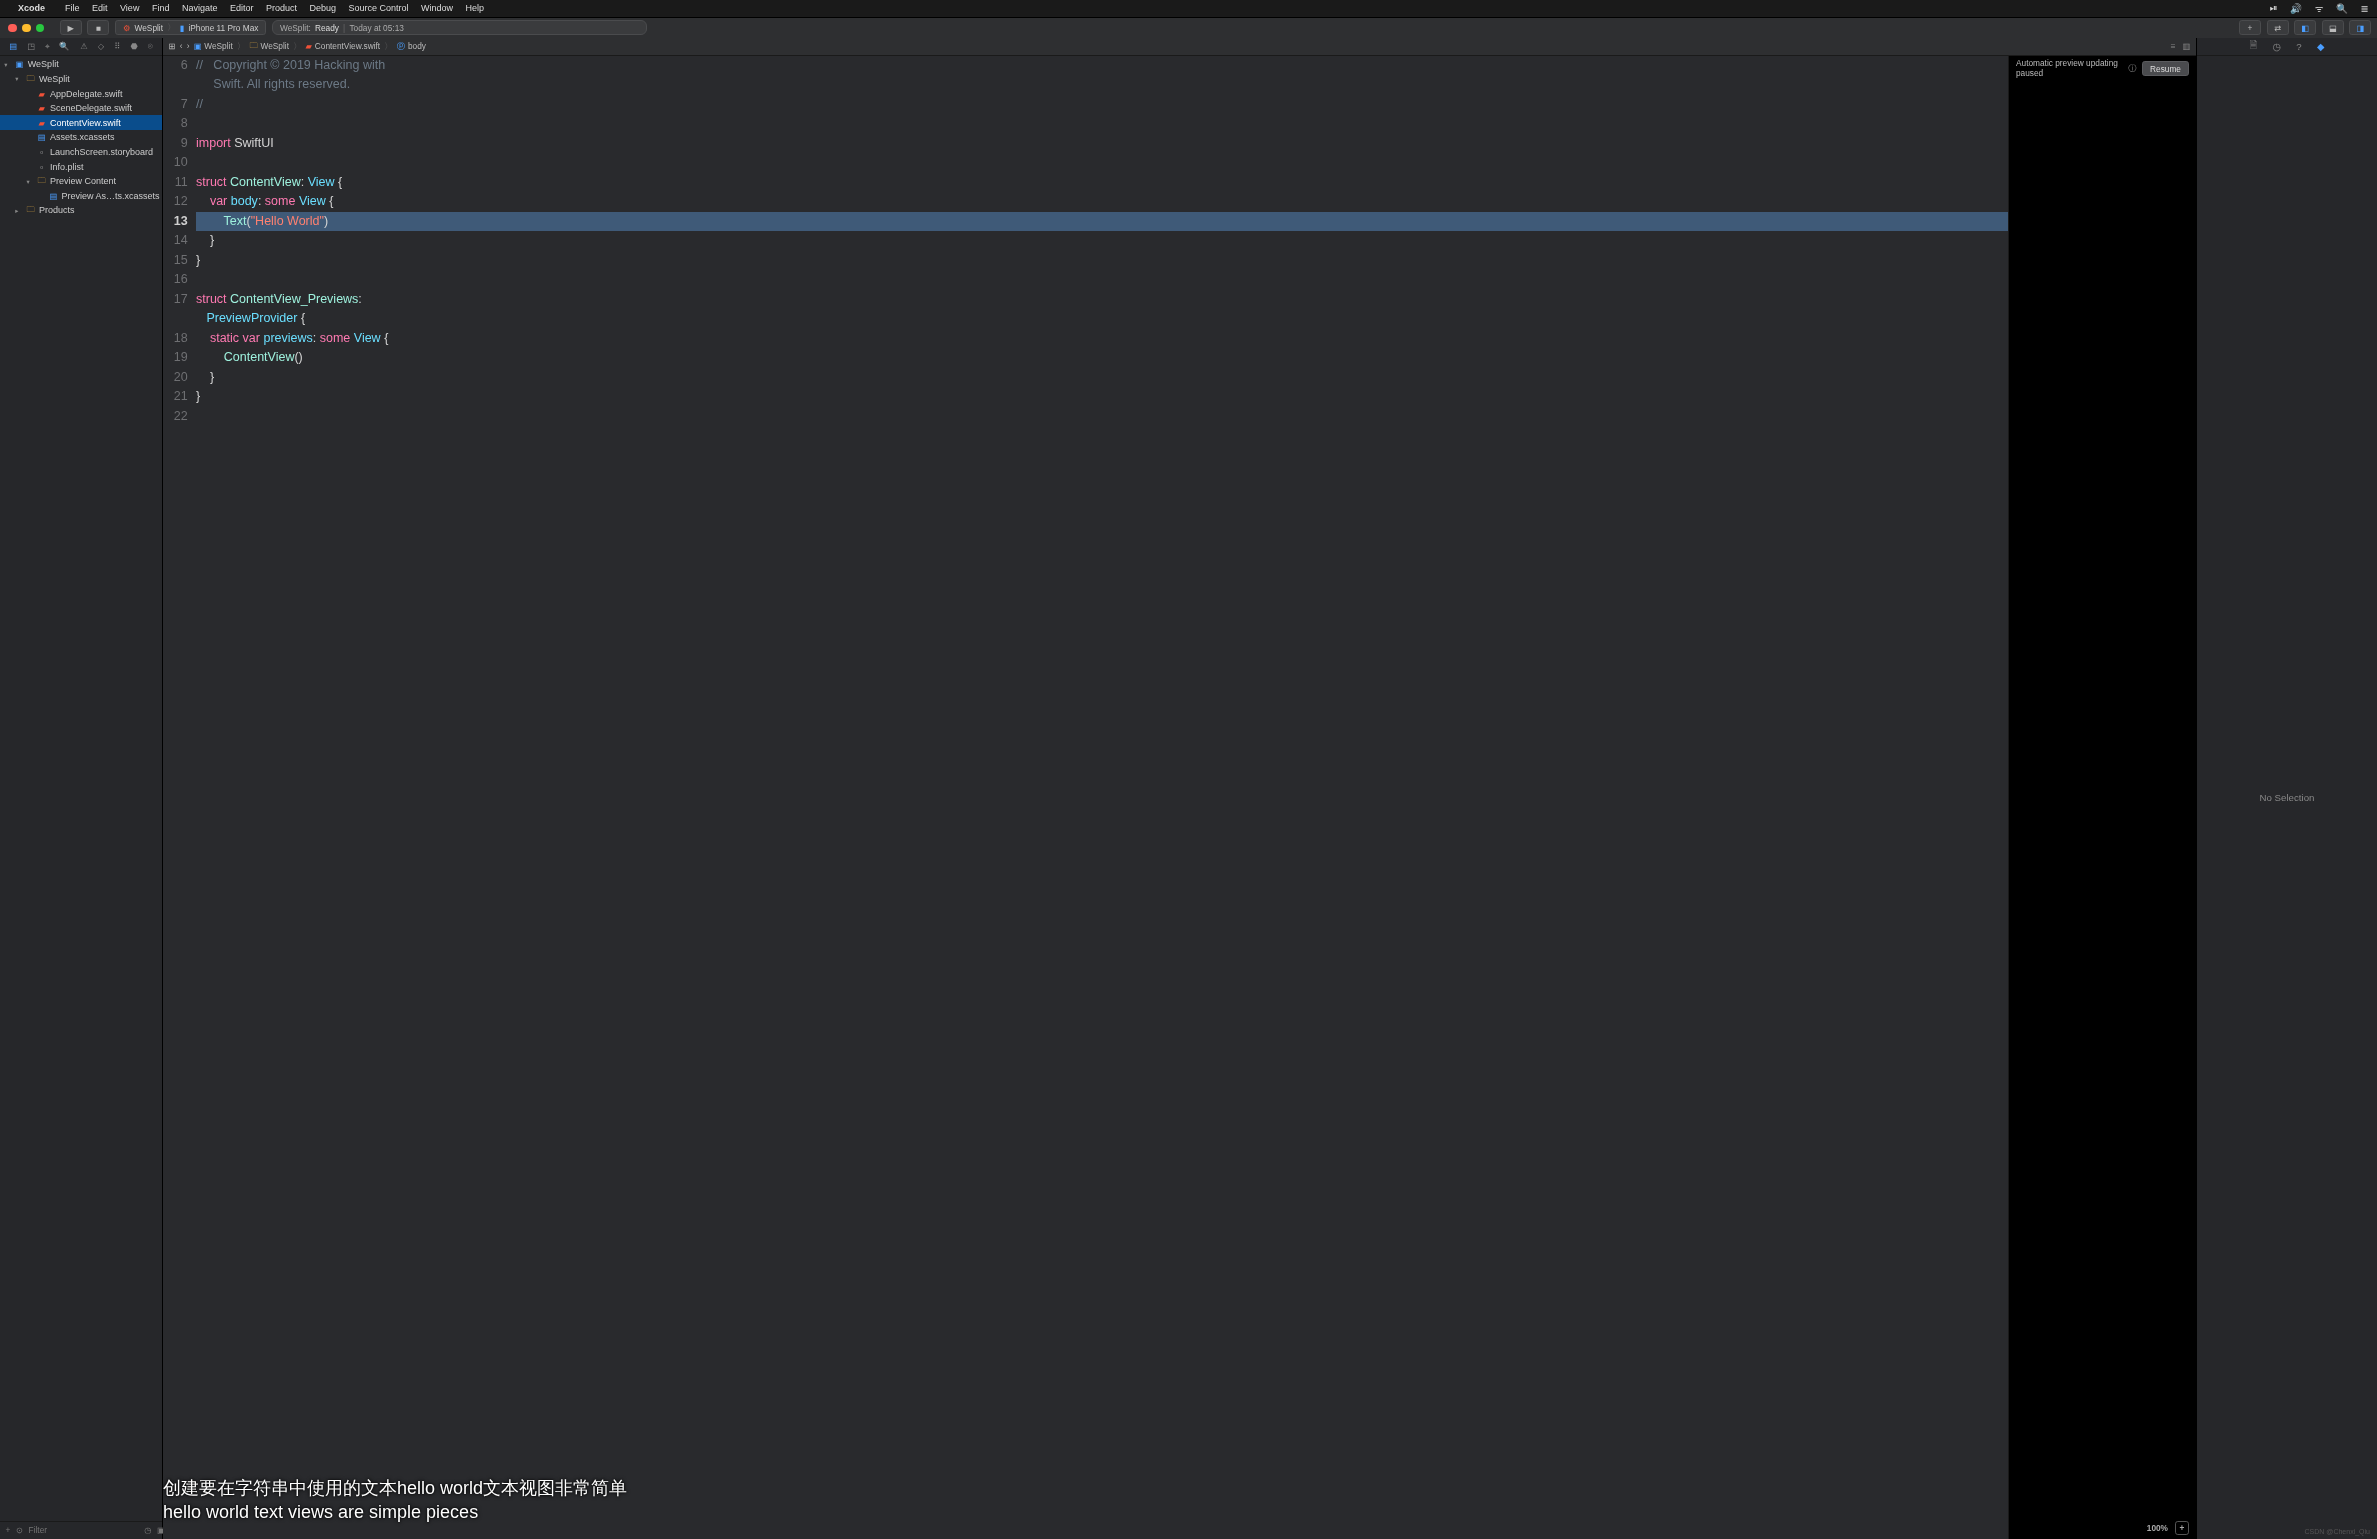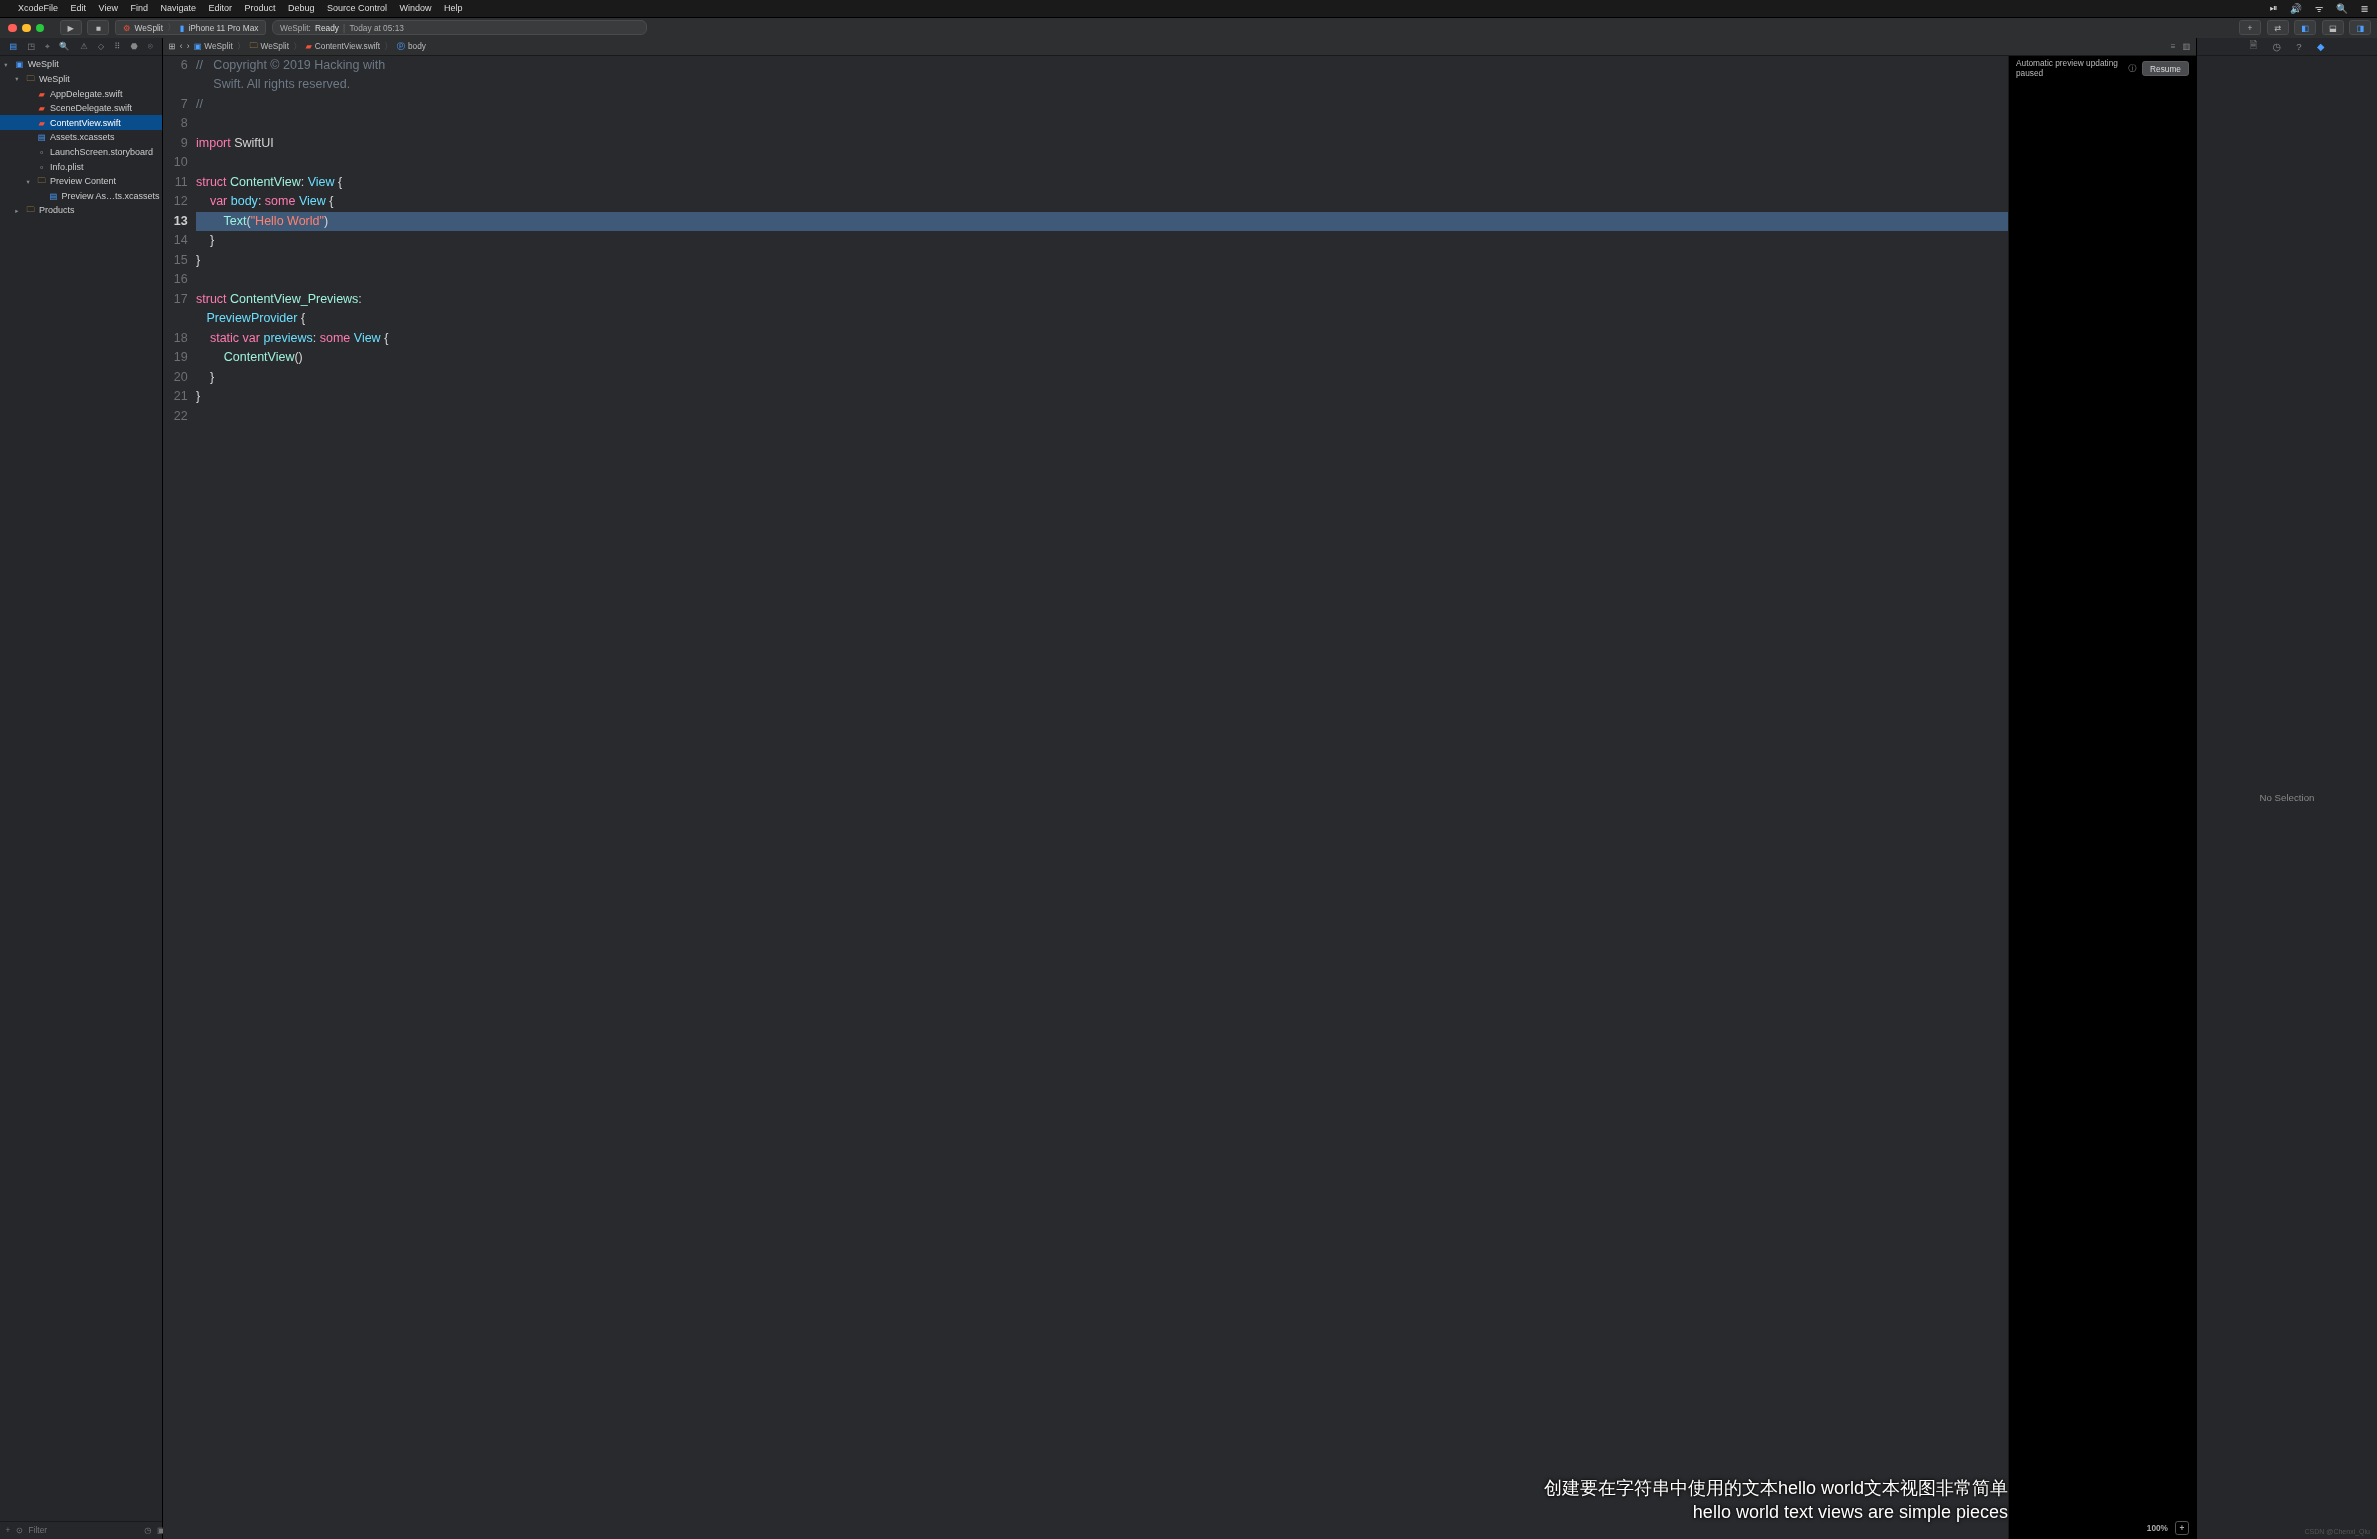--- a/index.html
+++ b/index.html
@@ -1,21 +1,21 @@
 <!DOCTYPE html>
 <html style="font-size:11px"><head>
 <meta charset="utf-8">
 <style>
 * { margin: 0; padding: 0; box-sizing: border-box; font-family: -apple-system, "SF Pro", "Helvetica Neue", Arial, sans-serif; }
 html, body { width: 100%; height: 100%; background: #000; overflow: hidden; user-select: none; }
 
 
 .menubar { height: 16.7px; background: #1a1a1a; color: #ddd; display: flex; align-items: center; padding: 0 8.3px; font-size: 9px; }
 .menubar .apple { font-size: 9.7px; margin-right: 9.7px; }
-.menubar .appname { font-weight: 400; margin-right: 0; }
+.menubar .appname { font-weight: 700; margin-right: 20px; }
 .menubar .menu-item { margin-right: 12.5px; cursor: default; }
 .menubar .right { margin-left: auto; display: flex; align-items: center; gap: 12.5px; font-size: 9.7px; }
 
 
 .toolbar { height: 21px; background: #2e2f31; border-top: 0.7px solid #000; display: flex; align-items: center; padding: 0 5.6px; gap: 5.6px; }
 .traffic { display: flex; gap: 5.6px; margin-right: 9.7px; margin-left: 2.8px; }
 .tl { width: 8.3px; height: 8.3px; border-radius: 50%; }
 .tl.red { background: #ff5f57; } .tl.yellow { background: #febc2e; } .tl.green { background: #28c840; }
 .tool-btn { width: 22px; height: 15.3px; background: #3a3b3d; border: 0.7px solid #4a4b4d; border-radius: 2.8px; display: flex; align-items: center; justify-content: center; color: #bbb; font-size: 8.3px; }
 .scheme-pill { height: 15.3px; background: #3a3b3d; border: 0.7px solid #4a4b4d; border-radius: 2.8px; display: flex; align-items: center; padding: 0 7px; color: #ccc; font-size: 8.3px; gap: 4.2px; }
@@ -70,21 +70,21 @@
 .canvas-header { height: 26.4px; display: flex; align-items: center; padding: 0 7px; gap: 5.6px; color: #bbb; font-size: 8.3px; }
 .canvas-header .msg { flex: 1; line-height: 1.2; }
 .resume-btn { background: #4a4b4e; border: 0.7px solid #5a5b5e; border-radius: 2.8px; padding: 1.4px 7px; color: #ddd; font-size: 8.3px; }
 
 .inspector { width: 181px; background: #26272a; border-left: 0.7px solid #000; display: flex; flex-direction: column; }
 .insp-tabs { height: 18px; display: flex; align-items: center; justify-content: center; gap: 15.3px; color: #888; font-size: 9.7px; border-bottom: 0.7px solid #1a1a1a; }
 .insp-tabs span.active { color: #4a9eff; }
 .insp-body { flex: 1; display: flex; align-items: center; justify-content: center; color: #888; font-size: 9.7px; }
 
 
-.subtitles { position: absolute; left: 8px; right: 0; bottom: 14px; text-align: right; pointer-events: none; }
+.subtitles { position: absolute; left: 0; right: 0; bottom: 14px; text-align: left; pointer-events: none; }
 .subtitles div { color: #fff; font-size: 18px; line-height: 1.35; text-shadow: 0 0 4.2px #000, 0 0 2.1px #000; font-weight: 400; }
 .subtitles .cn { font-size: 18px; }
 
 .zoom-footer { position: absolute; right: 7px; bottom: 4.2px; color: #aaa; font-size: 8.3px; display: flex; align-items: center; gap: 7px; font-weight: bold; }
 .zoom-footer .plus { width: 14px; height: 14px; border: 0.7px solid #555; border-radius: 2.8px; display: flex; align-items: center; justify-content: center; color: #aaa; }
 
 .watermark { position: fixed; right: 7px; bottom: 4.2px; color: #555; font-size: 7px; }
 
 
 .i { font-style: normal; }

